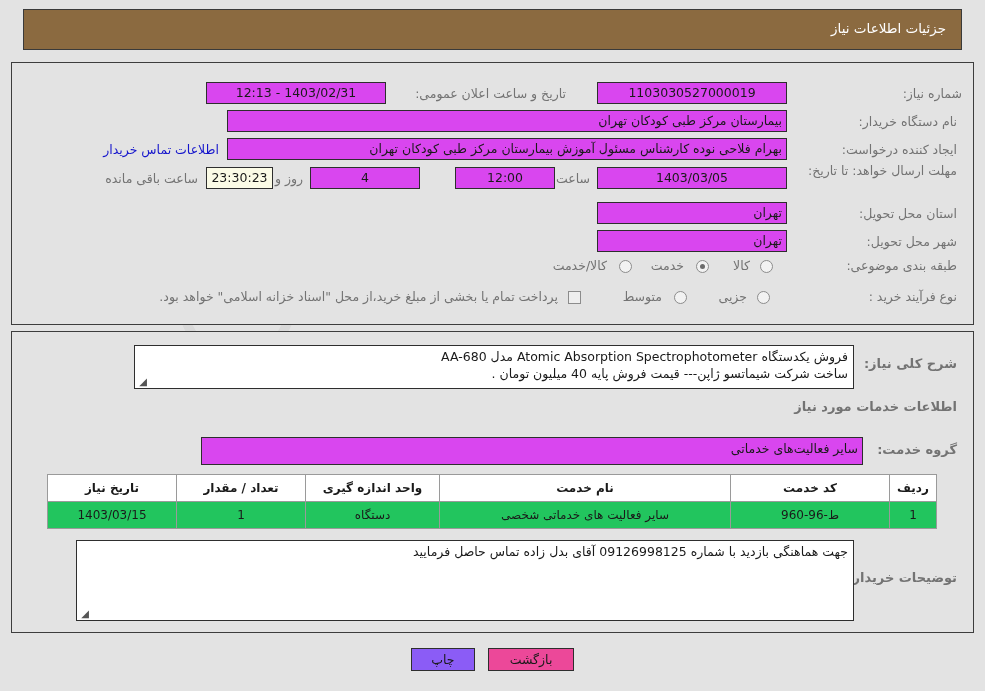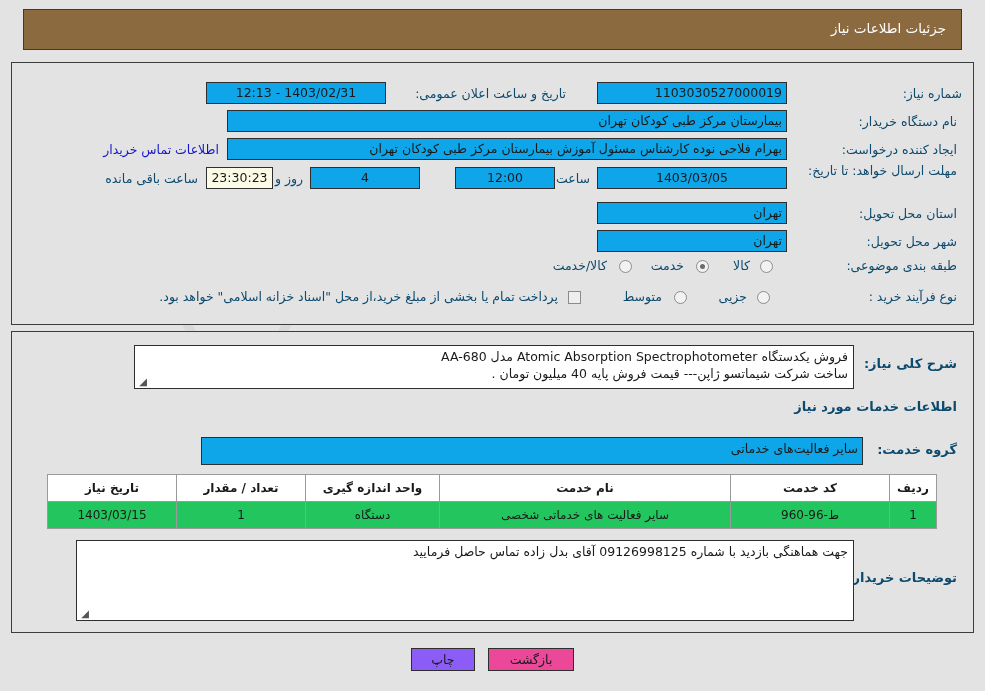--- a/index.html
+++ b/index.html
@@ -73,31 +73,31 @@
     background: #e3e3e3;
     z-index: 1;
   }
   #panel-top    { left: 11px; top: 62px;  width: 963px; height: 263px; }
   #panel-bottom { left: 11px; top: 331px; width: 963px; height: 302px; }
 
   
   .lbl {
     position: absolute;
     font-size: 12.5px;
-    color: #0c4a6e;
+    color: #737373;
     white-space: nowrap;
     font-family: "DejaVu Sans", sans-serif;
   }
   .lbl.bold { font-weight: bold; }
   .lbl.two-line { line-height: 15px; }
 
   .fld {
     position: absolute;
     box-sizing: border-box;
-    background: #0ea5e9;
+    background: #d946ef;
     border: 1px solid #2e2e2e;
     height: 22px;
     line-height: 20px;
     font-size: 12.5px;
     color: #1a1a1a;
     padding: 0 4px;
     white-space: nowrap;
     overflow: hidden;
     font-family: "DejaVu Sans", sans-serif;
   }
@@ -223,21 +223,21 @@
     <div class="wm-text">AnaTender.net</div>
   </div>
 
   <div class="topbar">
     <div class="topbar-title">جزئیات اطلاعات نیاز</div>
   </div>
 
   <div class="panel" id="panel-top">
 
     <div class="lbl" style="right:11px; top:23px;">شماره نیاز:</div>
-    <div class="fld center" style="right:186px; top:19px; width:190px;text-align:right;">1103030527000019</div>
+    <div class="fld center" style="right:186px; top:19px; width:190px;">1103030527000019</div>
 
     <div class="lbl" style="right:407px; top:23px;">تاریخ و ساعت اعلان عمومی:</div>
     <div class="fld center" style="right:587px; top:19px; width:180px;">1403/02/31 - 12:13</div>
 
     <div class="lbl" style="right:16px; top:51px;">نام دستگاه خریدار:</div>
     <div class="fld right" style="right:186px; top:47px; width:560px;">بیمارستان مرکز طبی کودکان تهران</div>
 
     <div class="lbl" style="right:16px; top:79px;">ایجاد کننده درخواست:</div>
     <div class="fld right" style="right:186px; top:75px; width:560px;">بهرام فلاحی نوده کارشناس مسئول آموزش بیمارستان مرکز طبی کودکان تهران</div>
     <div class="linkbtn" style="right:754px; top:79px;">اطلاعات تماس خریدار</div>

